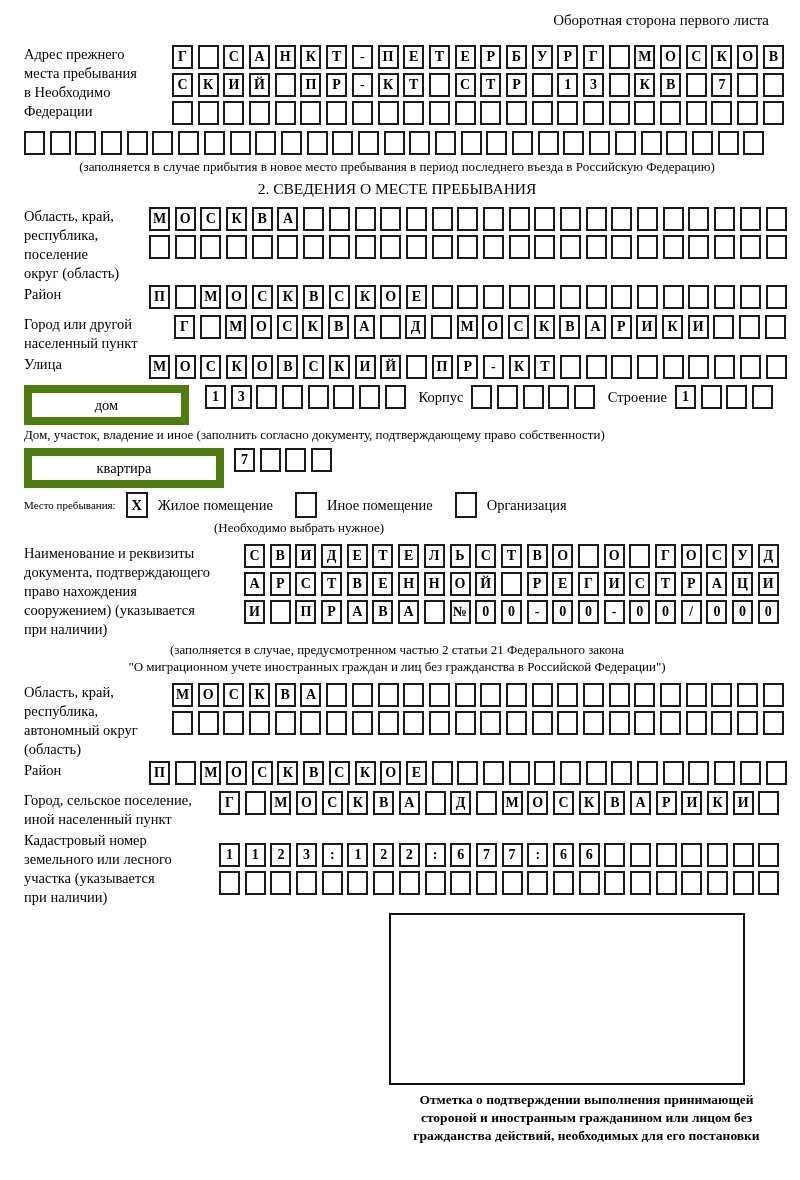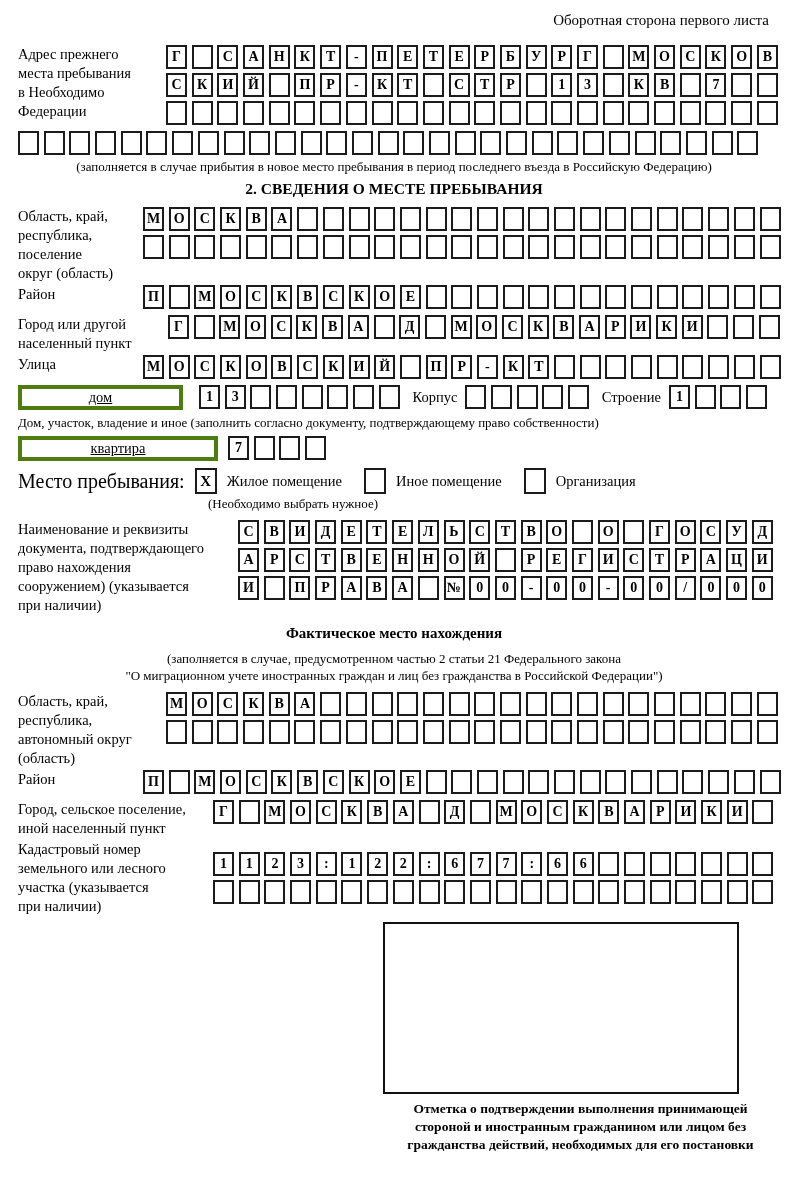--- a/index.html
+++ b/index.html
@@ -1,53 +1,53 @@
 <!DOCTYPE html>
 <html><head>
 <meta charset="utf-8">
 <style>
   html,body{margin:0;padding:0;}
   body{
     width:800px;height:1180px;background:#ffffff;color:#000;
     font-family:"Liberation Serif","DejaVu Serif",serif;
     -webkit-font-smoothing:antialiased;
   }
-  .page{box-sizing:border-box;width:800px;height:1180px;padding:12px 5px 0 18px;overflow:hidden;}
+  .page{box-sizing:border-box;width:800px;height:1180px;padding:12px 5px 0 24px;overflow:hidden;}
   .hdr-right{text-align:right;padding-right:26px;font-size:15px;margin-bottom:16px;}
 
   .block{display:flex;align-items:flex-start;margin-bottom:2px;}
   .lbl{font-size:14.5px;line-height:19px;flex-shrink:0;}
   .lbl-line{white-space:nowrap;}
   .w148{width:148px}.w125{width:125px}.w150{width:150px}.w195{width:195px}.w220{width:220px}
   .rows{display:flex;flex-direction:column;}
 
   .cells{display:flex;margin-bottom:4px;}
   .cell{
     flex:0 0 21px;width:21px;height:24px;box-sizing:border-box;
     border:2px solid #1b1b1b;margin-right:4.7px;
     display:flex;align-items:center;justify-content:center;
     font-size:14px;font-weight:600;line-height:1;
   }
   .fullrow{margin-left:0;}
 
   .note{font-size:13px;margin:0 0 5px 0;line-height:16px;}
   .center{text-align:center;margin-right:25px;}
-  .sec-title{font-size:15.5px;font-weight:bold;text-align:center;margin:5px 25px 9px 0;}
+  .sec-title{font-size:15.5px;font-weight:normal;text-align:center;margin:5px 25px 9px 0;}
 
   .bigbox{
-    height:25px;box-sizing:border-box;border:4px solid #4d7c0f;
+    height:40px;box-sizing:border-box;border:8px solid #4d7c0f;
     display:flex;align-items:center;justify-content:center;
-    font-size:14.5px;flex-shrink:0;text-decoration:underline;
+    font-size:14.5px;flex-shrink:0;
   }
   .bw165{width:165px;margin-right:16px;}
   .bw200{width:200px;margin-right:10px;}
   .inline-lbl{font-size:14.5px;line-height:24px;margin:0 8px;white-space:nowrap;}
 
   .mesto-row{display:flex;align-items:center;margin:4px 0 2px 0;}
-  .mesto-lbl{font-size:20px;margin-right:10px;white-space:nowrap;}
+  .mesto-lbl{font-size:11px;margin-right:10px;white-space:nowrap;}
   .checkbox{
     width:22px;height:26px;box-sizing:border-box;border:2px solid #1b1b1b;
     display:inline-flex;align-items:center;justify-content:center;
     font-size:15px;font-weight:600;flex-shrink:0;
   }
   .opt-lbl{font-size:14.5px;margin:0 22px 0 10px;white-space:nowrap;}
   .mesto-note{margin-left:190px;margin-bottom:8px;}
 
   .fact-title{font-size:15px;font-weight:bold;text-align:center;margin:10px 25px 8px 0;}
   .fact-note{font-size:13px;text-align:center;margin:0 25px 8px 0;line-height:17px;}
@@ -473,21 +473,20 @@
           <span class="cell">0</span>
           <span class="cell">0</span>
           <span class="cell">/</span>
           <span class="cell">0</span>
           <span class="cell">0</span>
           <span class="cell">0</span>
         </div>
     </div>
   </div>
 
-  <div class="fact-title">Фактическое место нахождения</div>
   <div class="fact-note">
       <div class="lbl-line">(заполняется в случае, предусмотренном частью 2 статьи 21 Федерального закона</div>
       <div class="lbl-line">"О миграционном учете иностранных граждан и лиц без гражданства в Российской Федерации")</div>
     </div>
 
   <div class="block">
     <div class="lbl w148">
         <div class="lbl-line">Область, край,</div>
         <div class="lbl-line">республика,</div>
         <div class="lbl-line">автономный округ</div>

